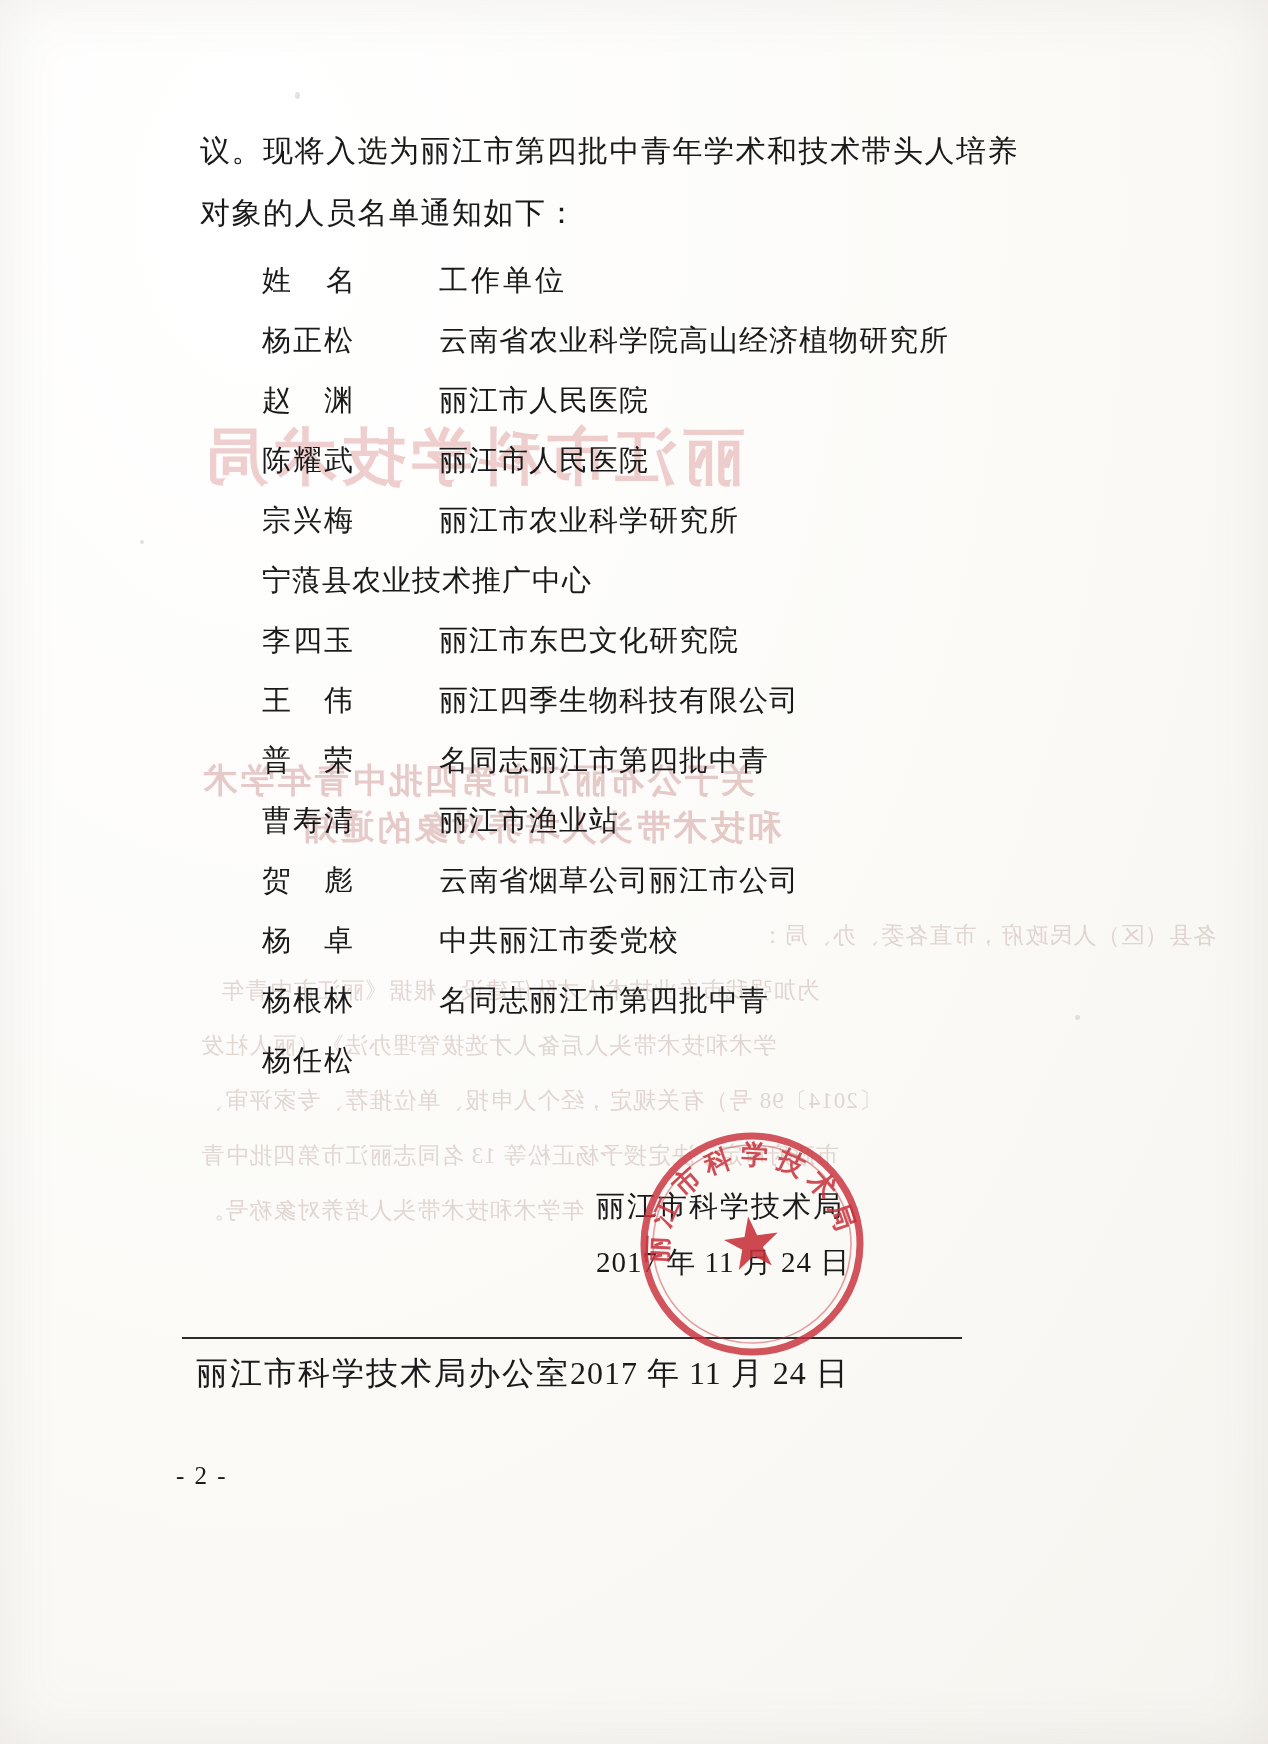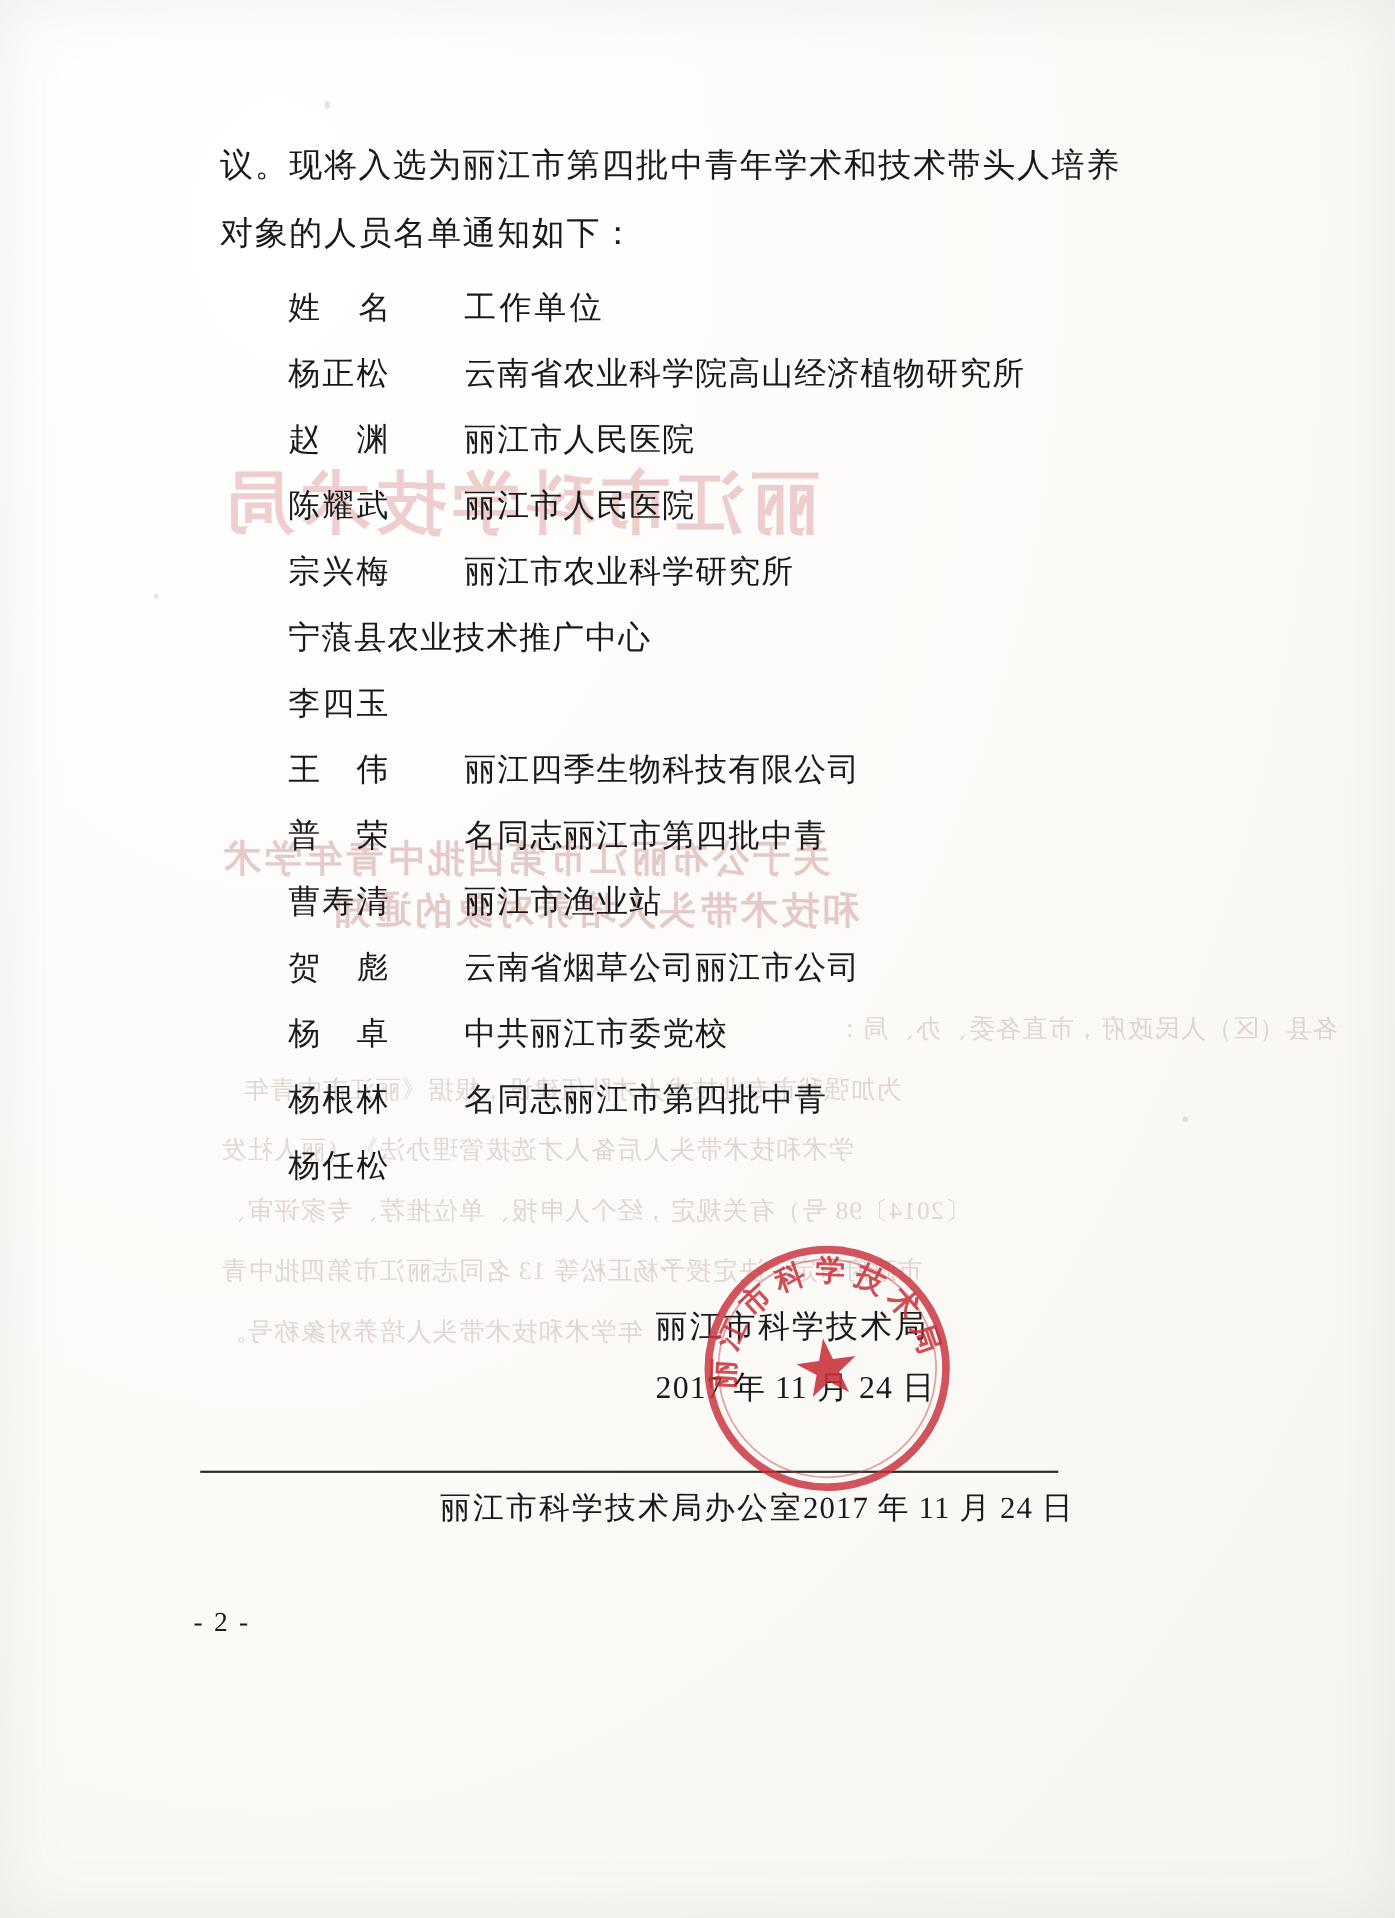--- a/index.html
+++ b/index.html
@@ -83,20 +83,21 @@
   }
   .name-list {
     margin-top: 6px;
   }
   .row {
     display: flex;
     font-size: 29px;
     line-height: 60px;
     letter-spacing: 1px;
     padding-left: 62px;
+    gap: 17px;
   }
   .col-name {
     width: 160px;
     flex: 0 0 160px;
     letter-spacing: 2px;
   }
   .col-unit {
     flex: 1 1 auto;
     letter-spacing: 1px;
   }
@@ -139,22 +140,22 @@
     height: 2px;
     background: #2b2b2b;
     z-index: 5;
   }
   .footer {
     position: absolute;
     left: 196px;
     top: 1352px;
     width: 780px;
     display: flex;
-    justify-content: flex-end;
-    font-size: 28px;
+    justify-content: flex-start;
+    font-size: 32px;
     letter-spacing: 2px;
     z-index: 6;
   }
   .footer-date { letter-spacing: 1px; }
 
   .page-number {
     position: absolute;
     left: 176px;
     top: 1462px;
     font-size: 25px;
@@ -207,20 +208,21 @@
     </div>
     <div class="row">
       <div class="col-name">宗兴梅</div>
       <div class="col-unit">丽江市农业科学研究所</div>
     </div>
     <div class="row">
       <div class="col-unit">宁蒗县农业技术推广中心</div>
     </div>
     <div class="row">
       <div class="col-name">李四玉</div>
+      <div class="col-unit">丽江市东巴文化研究院</div>
     </div>
     <div class="row">
       <div class="col-name">王　伟</div>
       <div class="col-unit">丽江四季生物科技有限公司</div>
     </div>
     <div class="row">
       <div class="col-name">普　荣</div>
       <div class="col-unit">名同志丽江市第四批中青</div>
     </div>
     <div class="row">

